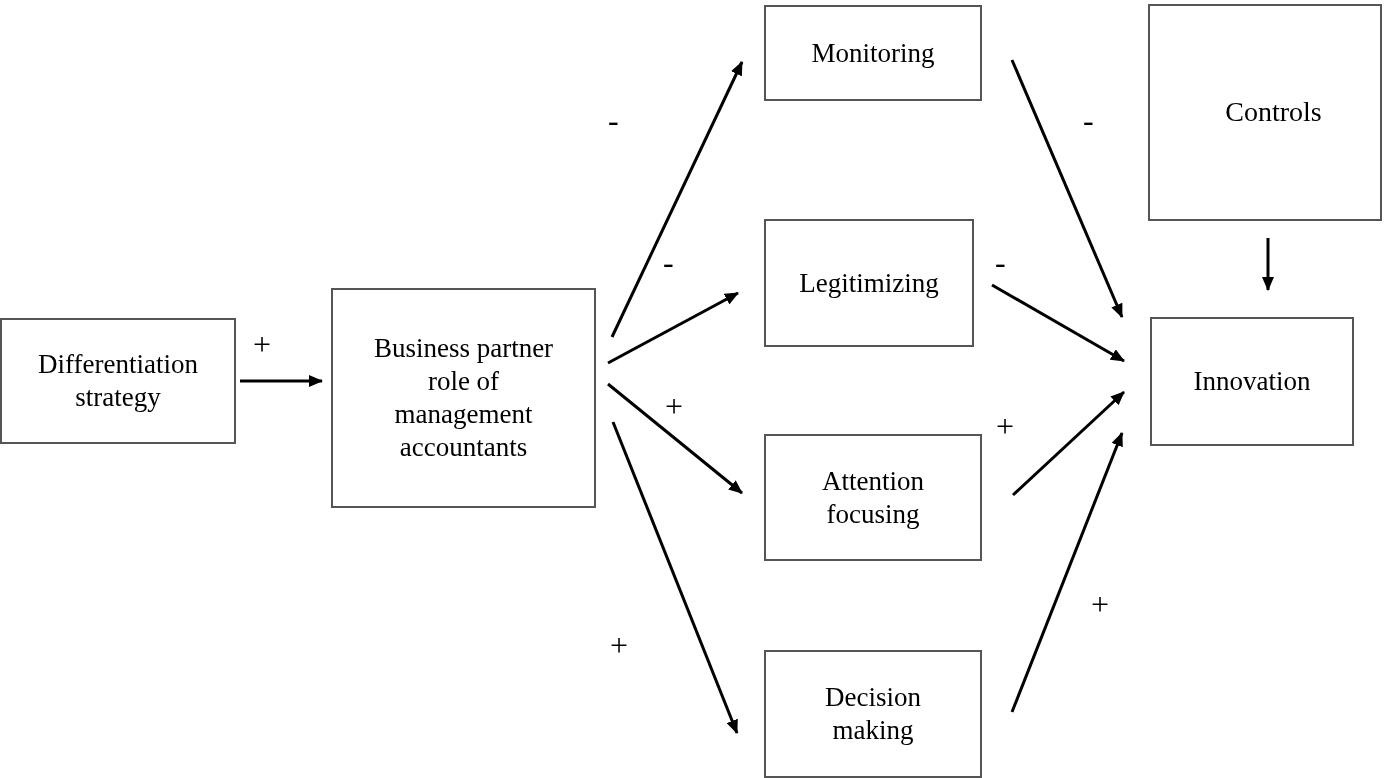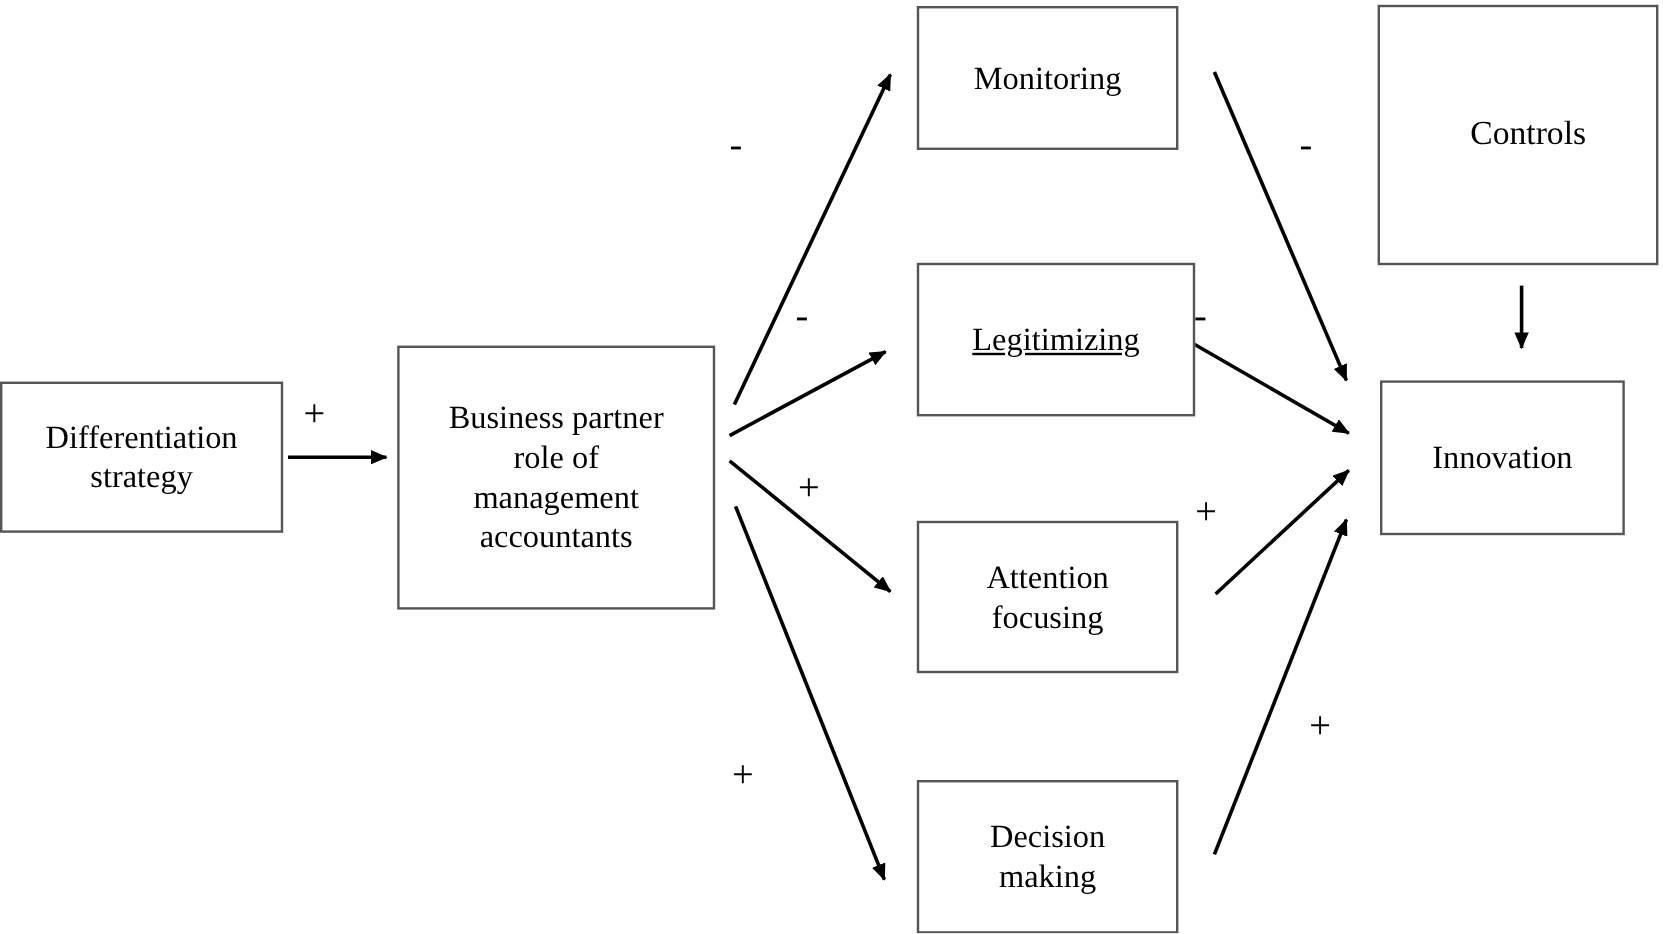--- a/index.html
+++ b/index.html
@@ -32,22 +32,22 @@
     color: #000000;
     padding: 2px 6px;
   }
   .node .label {
     display: block;
     width: 100%;
     white-space: pre-line;
   }
   .n-diff      { left: 0px;    top: 318px; width: 236px; height: 126px; font-size: 27px; }
   .n-bp        { left: 331px;  top: 288px; width: 265px; height: 220px; font-size: 27px; }
-  .n-mon       { left: 764px;  top: 5px;   width: 218px; height: 120px; font-size: 27px; }
-  .n-leg       { left: 764px;  top: 219px; width: 232px; height: 128px; font-size: 27px; text-decoration: underline; }
+  .n-mon       { left: 764px;  top: 5px;   width: 218px; height: 96px; font-size: 27px; }
+  .n-leg       { left: 764px;  top: 219px; width: 210px; height: 128px; font-size: 27px; }
   .n-att       { left: 764px;  top: 434px; width: 218px; height: 127px; font-size: 27px; }
   .n-dec       { left: 764px;  top: 650px; width: 218px; height: 128px; font-size: 27px; }
   .n-ctrl      { left: 1148px; top: 4px;   width: 234px; height: 217px; font-size: 24px; padding-left: 23px; }
   .n-inn       { left: 1150px; top: 317px; width: 204px; height: 129px; font-size: 27px; }
 
   .n-ctrl .label .head { font-size: 28px; display: block; }
 
   .sign {
     position: absolute;
     font-size: 32px;

